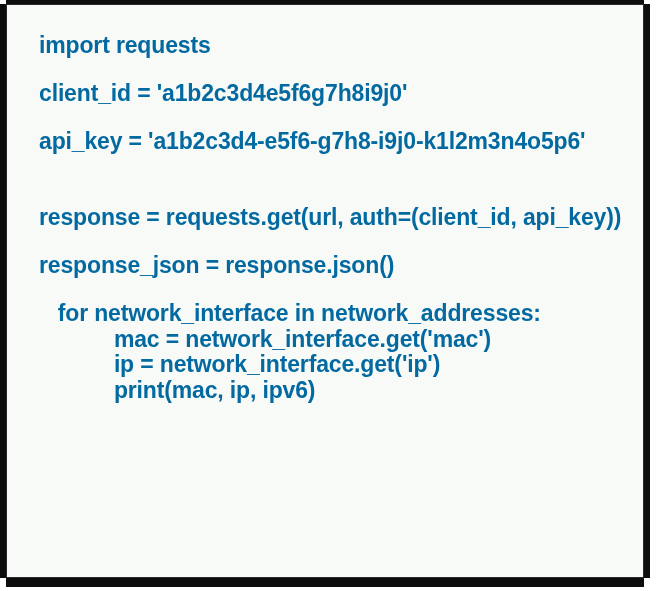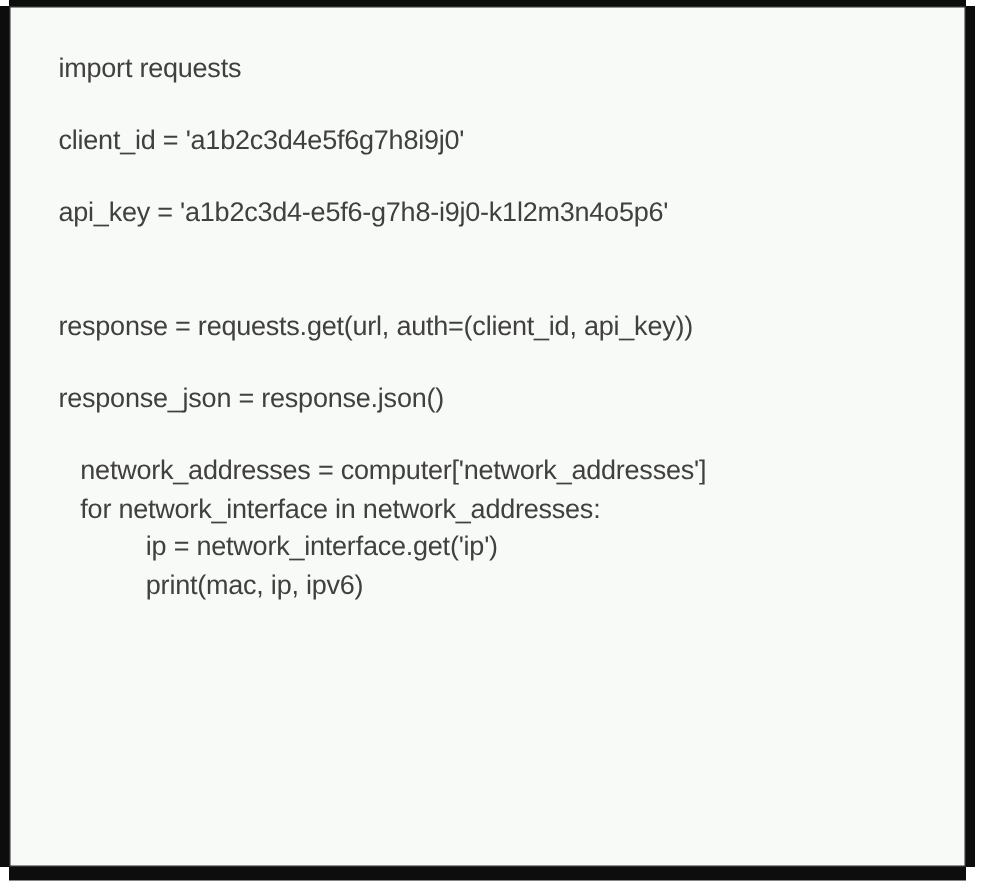--- a/index.html
+++ b/index.html
@@ -35,24 +35,24 @@
     position: absolute;
     left: 0;
     top: 0;
     width: 100%;
     padding: 30px 0 0 32px;
     box-sizing: border-box;
   }
 
   .code-line {
     font-family: "Liberation Sans", sans-serif;
-    font-weight: normal;
-    font-size: 18px;
+    font-weight: bold;
+    font-size: 23px;
     line-height: 20px;
-    color: #404040;
+    color: #0369a1;
     white-space: pre;
     letter-spacing: -0.15px;
     height: 20px;
   }
 
   .code-line.blank {
     height: 28px;
   }
 
   
@@ -69,18 +69,18 @@
       <div class="code-line blank"></div>
       <div class="code-line">client_id = 'a1b2c3d4e5f6g7h8i9j0'</div>
       <div class="code-line blank"></div>
       <div class="code-line">api_key = 'a1b2c3d4-e5f6-g7h8-i9j0-k1l2m3n4o5p6'</div>
       <div class="code-line blank"></div>
       <div class="code-line blank"></div>
       <div class="code-line">response = requests.get(url, auth=(client_id, api_key))</div>
       <div class="code-line blank"></div>
       <div class="code-line">response_json = response.json()</div>
       <div class="code-line blank"></div>
-      <div class="code-line tight">   network_addresses = computer['network_addresses']</div>
       <div class="code-line tight">   for network_interface in network_addresses:</div>
+      <div class="code-line tight">            mac = network_interface.get('mac')</div>
       <div class="code-line tight">            ip = network_interface.get('ip')</div>
       <div class="code-line tight">            print(mac, ip, ipv6)</div>
     </div>
 </div>
 
 </body></html>

